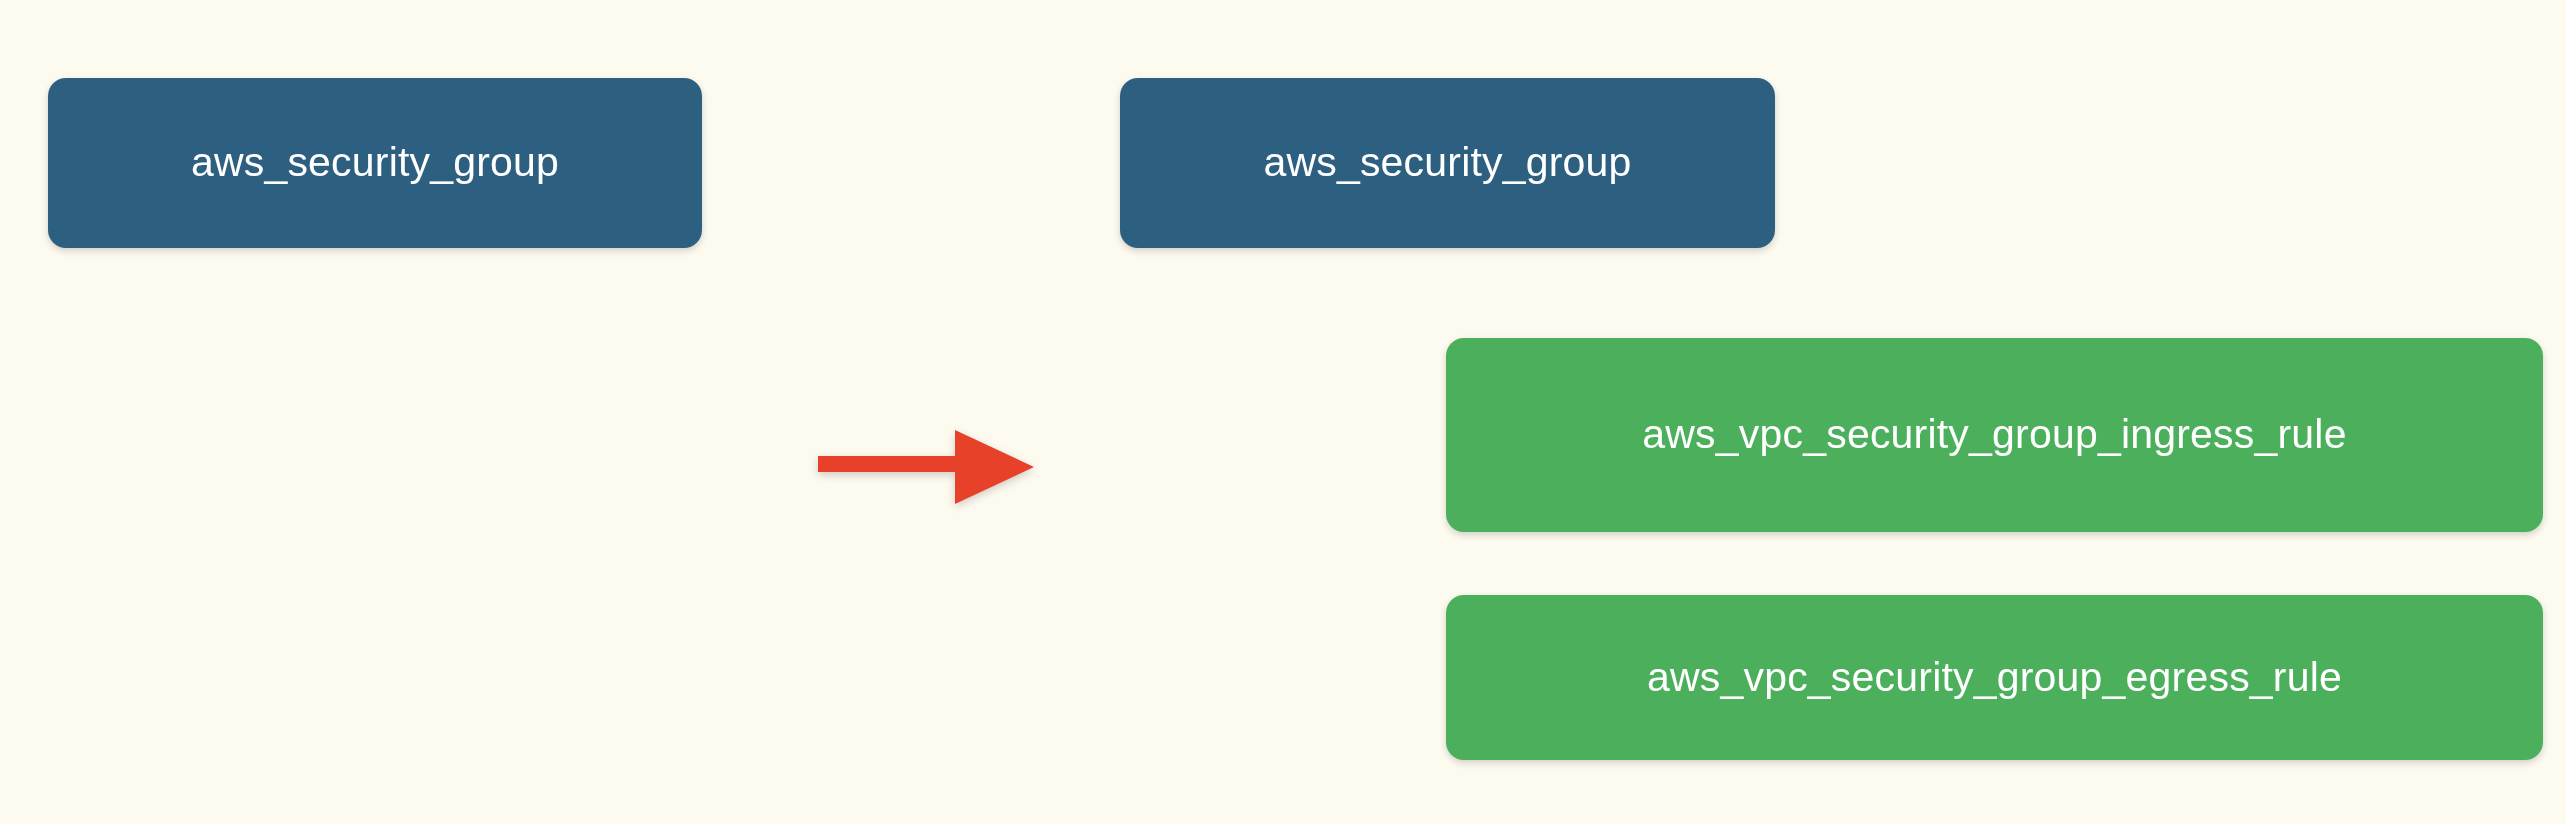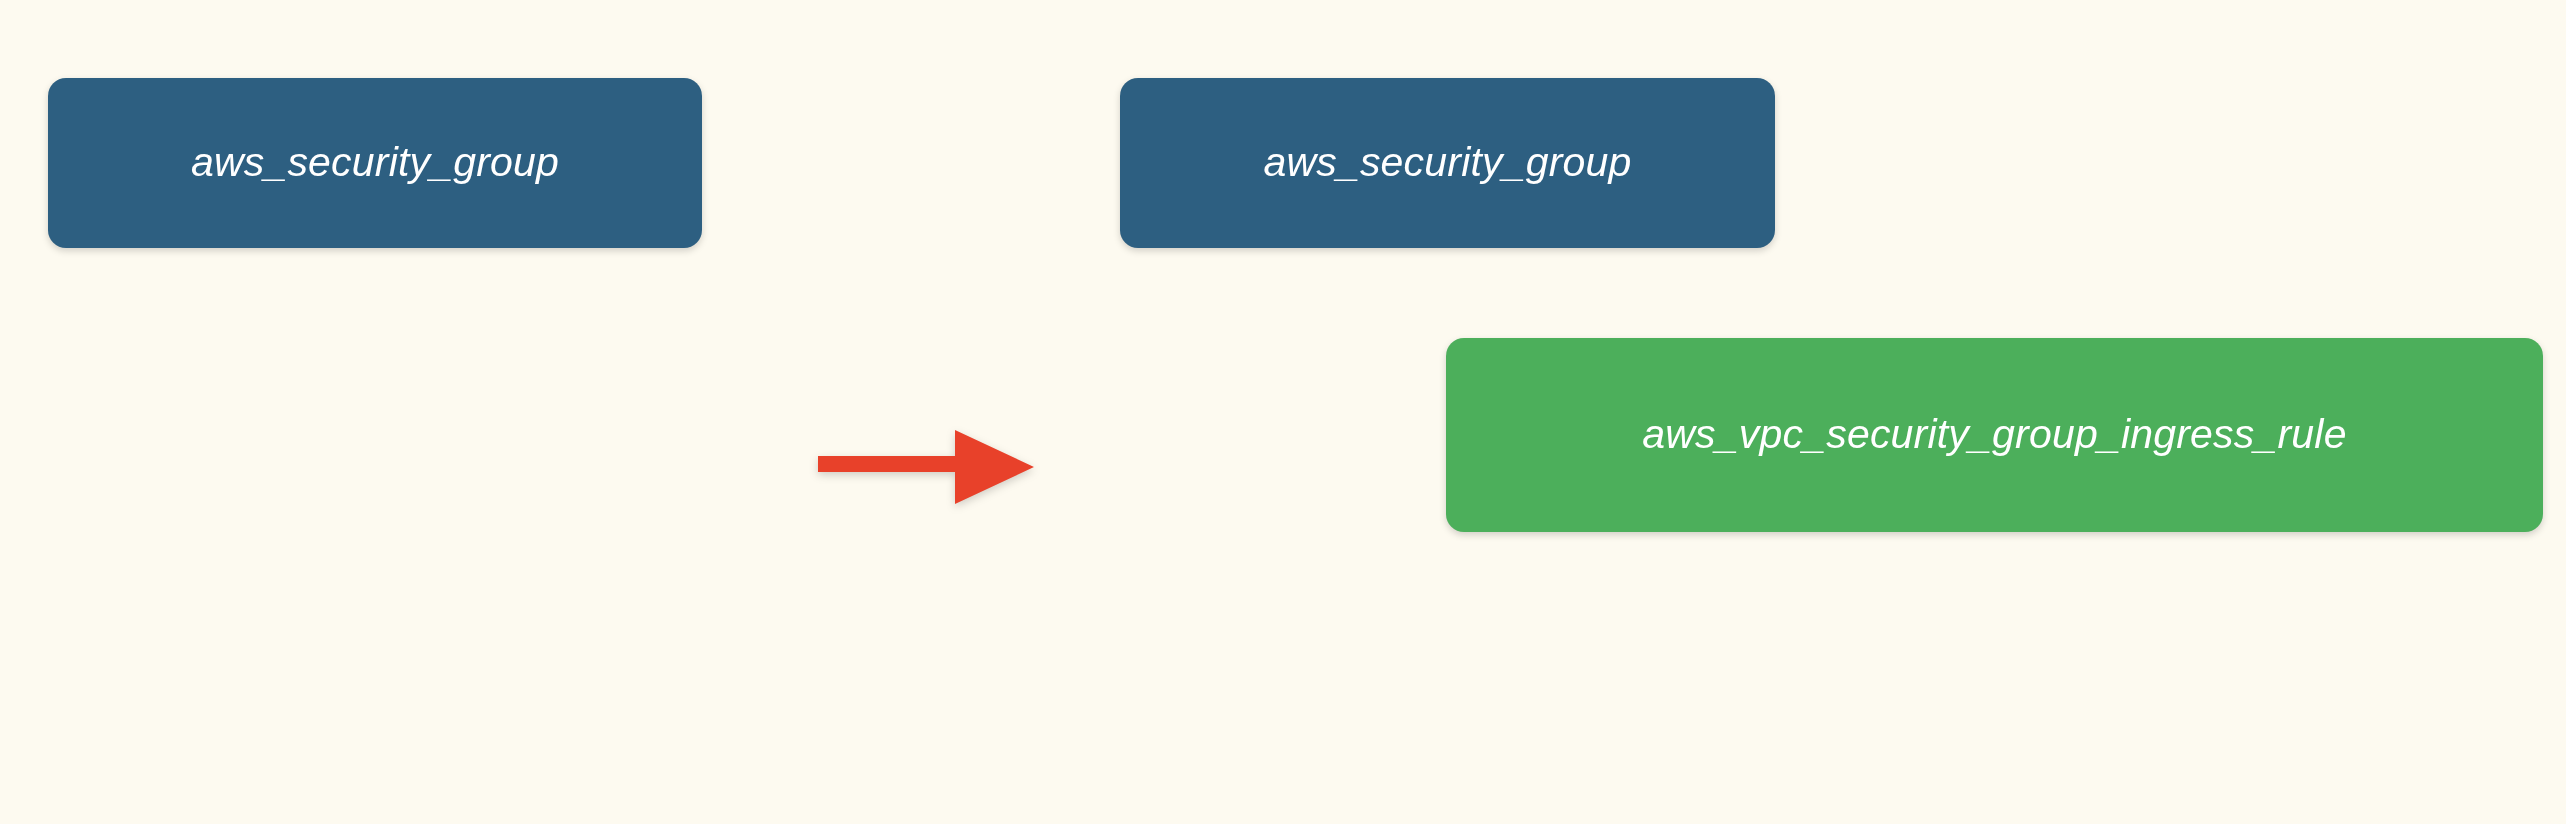--- a/index.html
+++ b/index.html
@@ -11,21 +11,20 @@
     background: #FDFAF0;
     font-family: "Liberation Sans", "DejaVu Sans", sans-serif;
   }
 
   #canvas {
     position: relative;
     width: 2566px;
     height: 824px;
     background: var(--bg, #FDFAF0);
     overflow: hidden;
-    font-style: italic;
   }
 
   
   .node {
     position: absolute;
     display: flex;
     align-items: center;
     justify-content: center;
     box-sizing: border-box;
     border-radius: 18px;
@@ -70,14 +69,17 @@
   </svg>
 
   <div class="node" id="node-after-security-group" style="left: 1120px; top: 78px; width: 655px; height: 170px; background: rgb(45, 95, 129); color: rgb(255, 255, 255);">
     <span class="node-label">aws_security_group</span>
   </div>
 
   <div class="node" id="node-after-ingress-rule" style="left: 1446px; top: 338px; width: 1097px; height: 194px; background: rgb(76, 175, 91); color: rgb(255, 255, 255);">
     <span class="node-label">aws_vpc_security_group_ingress_rule</span>
   </div>
 
+  <div class="node" id="node-after-egress-rule" style="left: 1446px; top: 595px; width: 1097px; height: 165px; background: rgb(76, 175, 91); color: rgb(255, 255, 255);">
+    <span class="node-label">aws_vpc_security_group_egress_rule</span>
+  </div>
 
 </div>
 
 </body></html>

